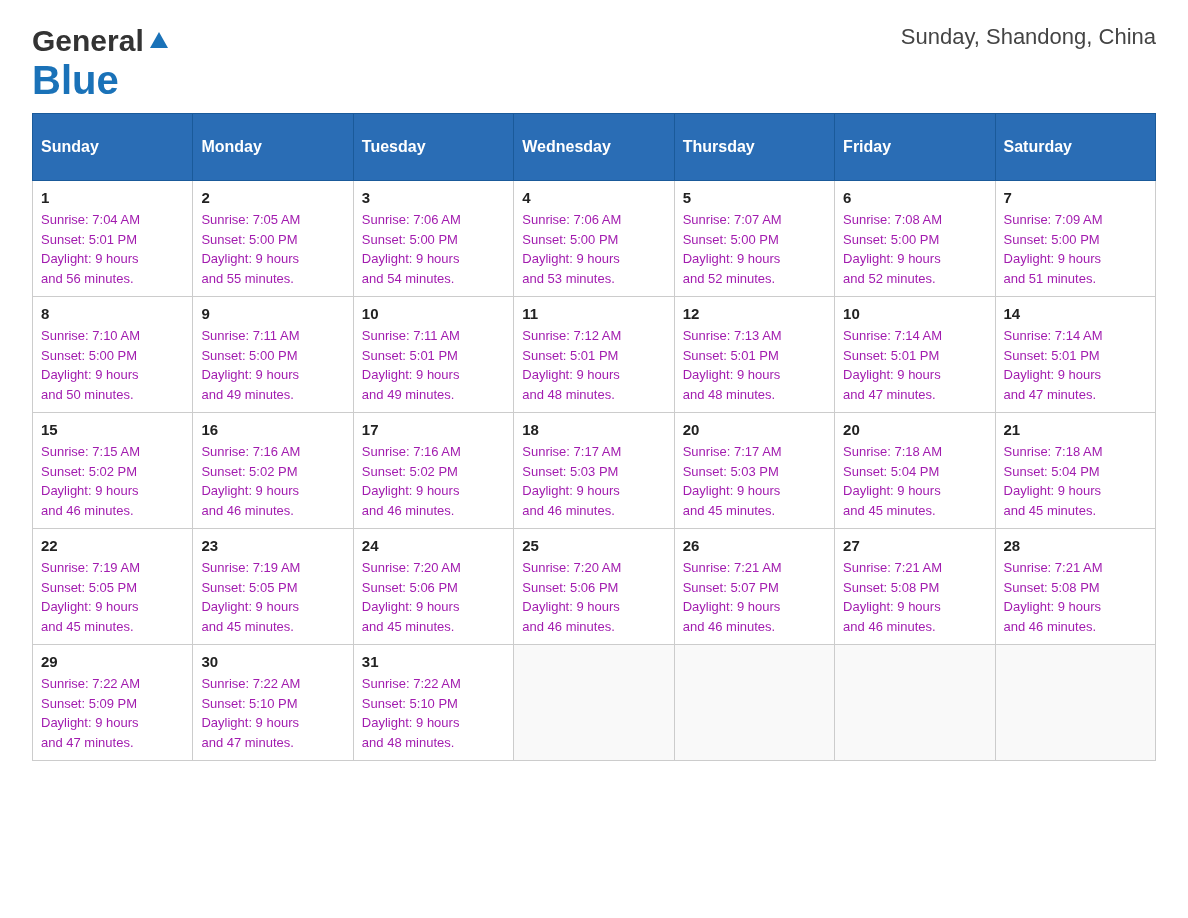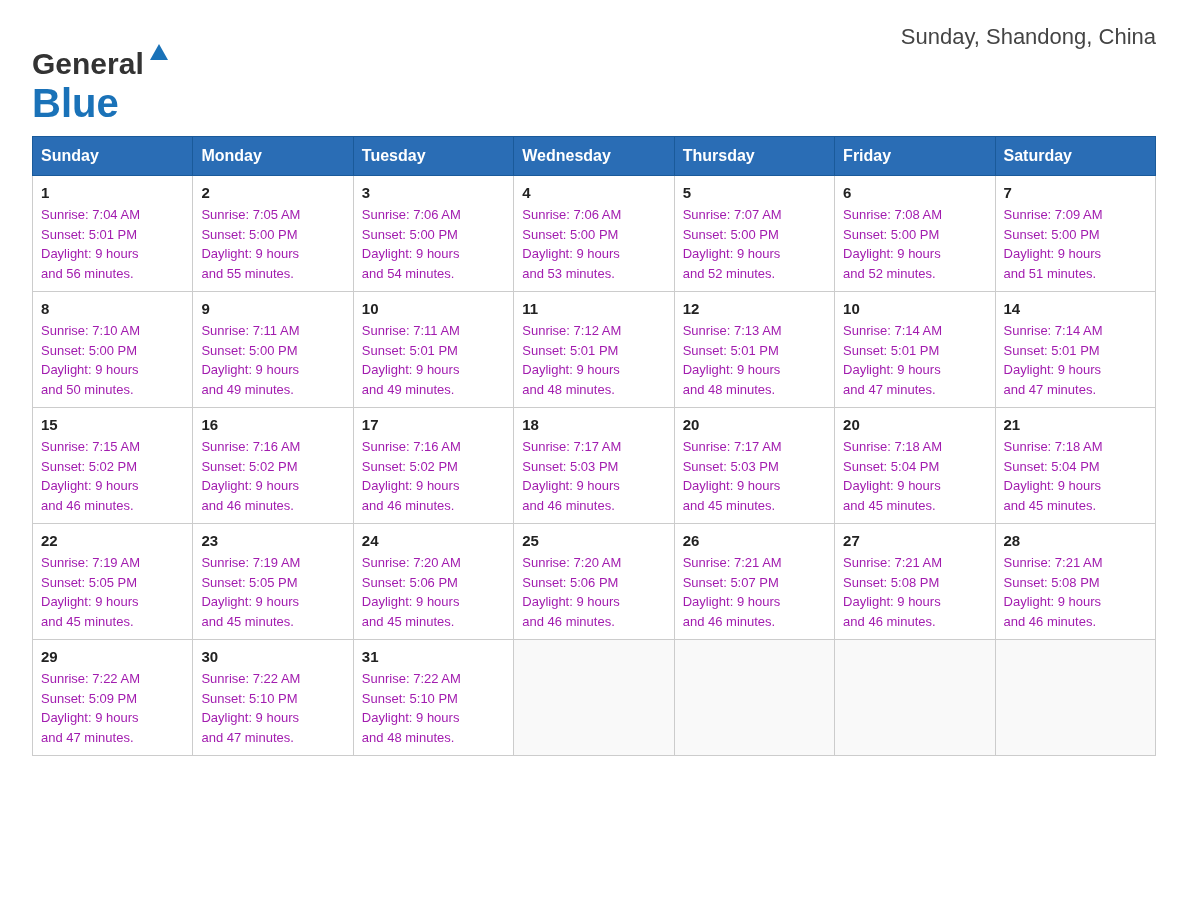--- a/index.html
+++ b/index.html
@@ -38,21 +38,21 @@
     .calendar-table {
       width: 100%;
       border-collapse: collapse;
       table-layout: fixed;
     }
     .calendar-table thead tr th {
       background: #2a6db5;
       color: #fff;
       font-size: 16px;
       font-weight: bold;
-      padding: 10px 8px;
+      padding: 24px 8px;
       text-align: left;
       border: 1px solid #1a5a9a;
     }
     .calendar-table tbody tr td {
       border: 1px solid #ccc;
       vertical-align: top;
       padding: 8px;
       min-height: 100px;
       font-size: 13px;
       color: #333;
@@ -77,21 +77,20 @@
     }
     .logo-wrapper {
       display: flex;
       align-items: center;
       gap: 4px;
     }
     .logo-general {
       font-size: 30px;
       font-weight: bold;
       color: #333;
-      margin-top: 23px;
     }
     .logo-blue-text {
       font-size: 40px;
       font-weight: bold;
       color: #1a72b8;
     }
   </style>
 </head>
 <body>
 

